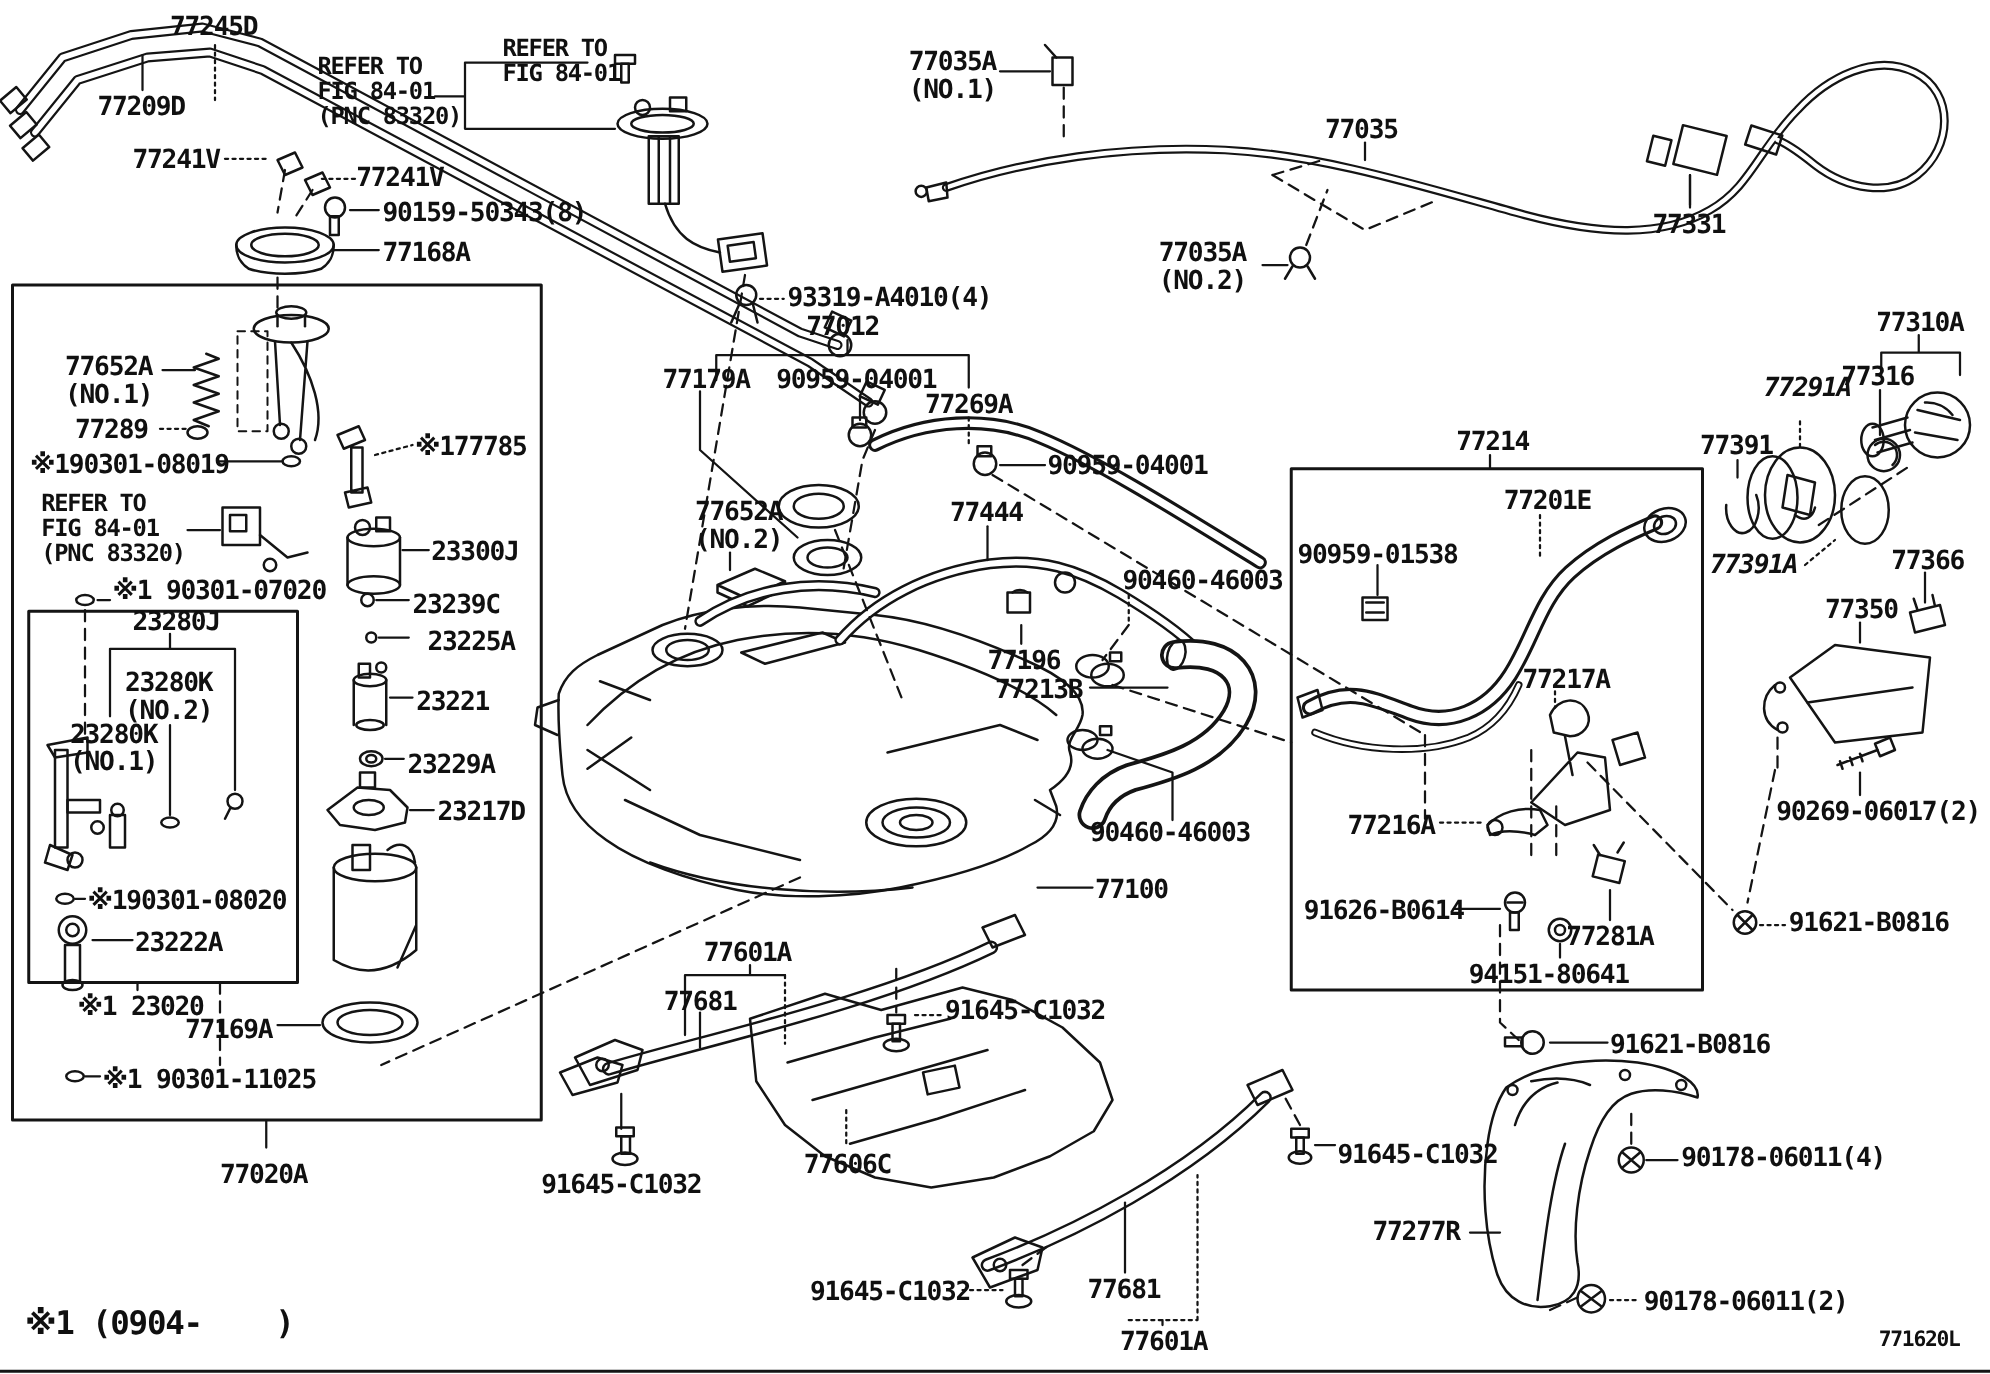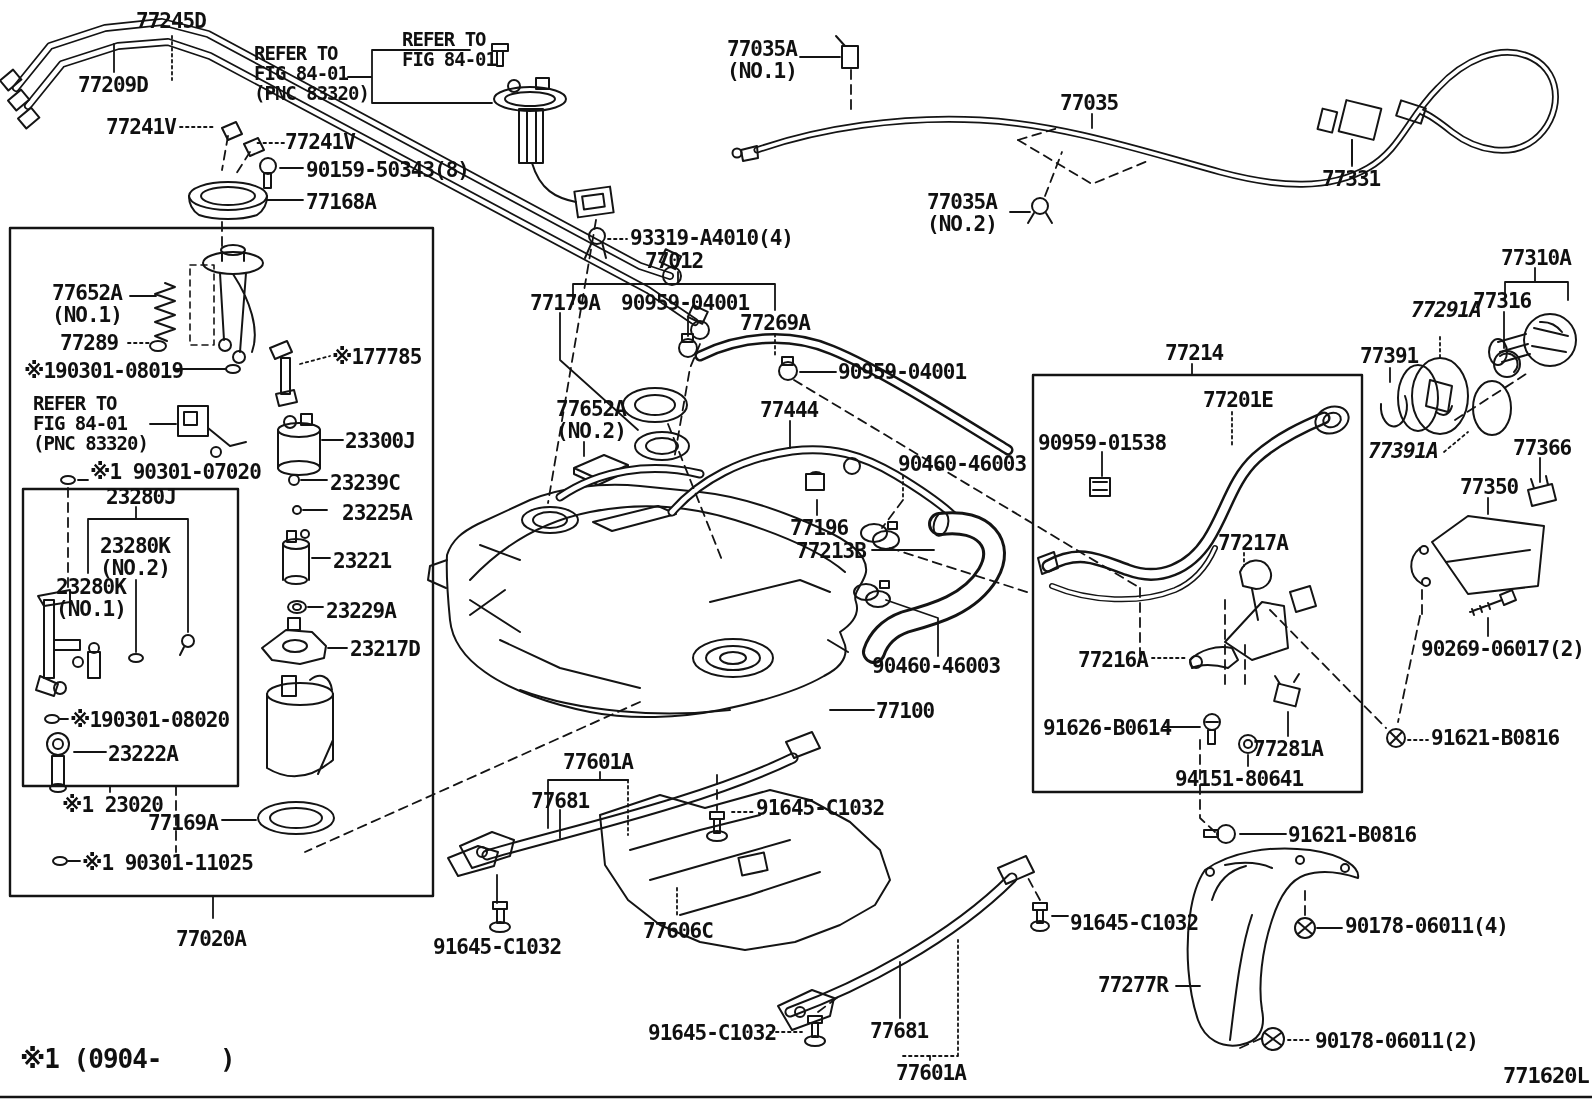--- a/index.html
+++ b/index.html
@@ -495,15 +495,15 @@
       <div class="lbl" style="left: 756px; top: 797px;">91645-C1032</div>
       <div class="lbl" style="left: 433px; top: 936px;">91645-C1032</div>
       <div class="lbl" style="left: 643px; top: 920px;">77606C</div>
       <div class="lbl" style="left: 1070px; top: 912px;">91645-C1032</div>
       <div class="lbl" style="left: 1098px; top: 974px;">77277R</div>
       <div class="lbl" style="left: 1345px; top: 915px;">90178-06011(4)</div>
       <div class="lbl" style="left: 1315px; top: 1030px;">90178-06011(2)</div>
       <div class="lbl" style="left: 648px; top: 1022px;">91645-C1032</div>
       <div class="lbl" style="left: 870px; top: 1020px;">77681</div>
       <div class="lbl" style="left: 896px; top: 1062px;">77601A</div>
-      <div class="lbl" style="left: 1503px; top: 1064px; font-size: 22px;">771620L</div>
+      <div class="lbl" style="left: 1503px; top: 1064px; font-size: 17px;">771620L</div>
     </div>
 </div>
 
 </body></html>

